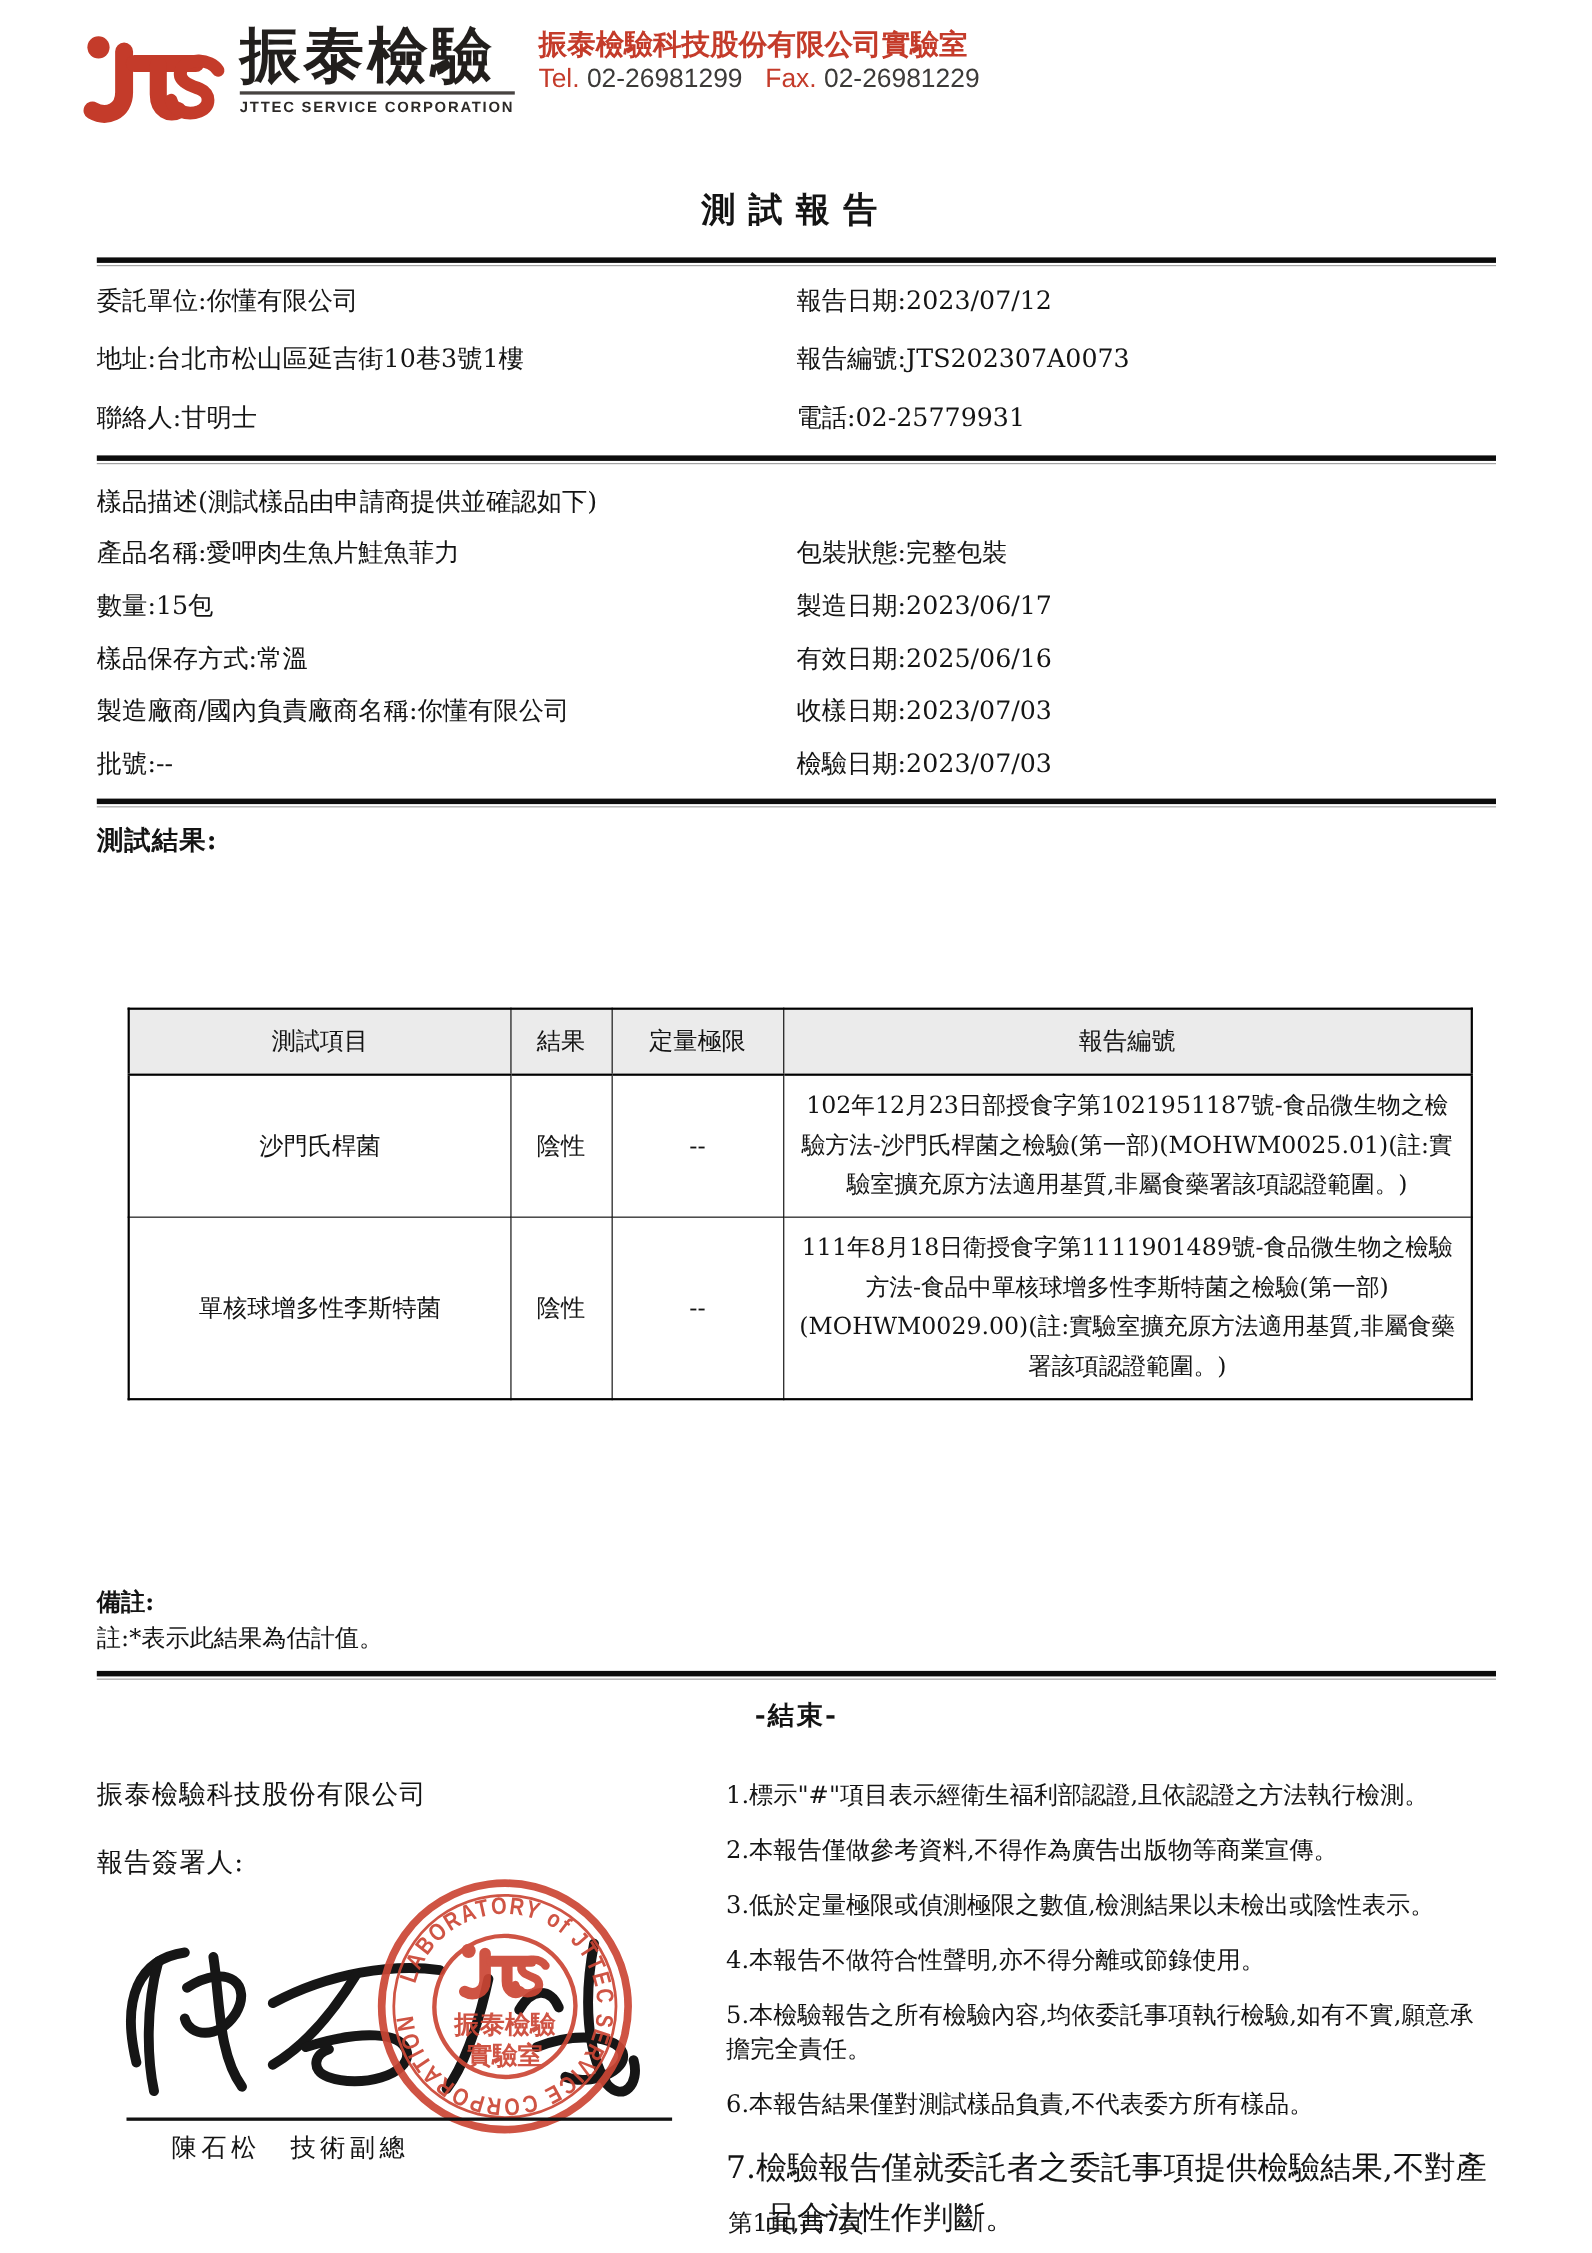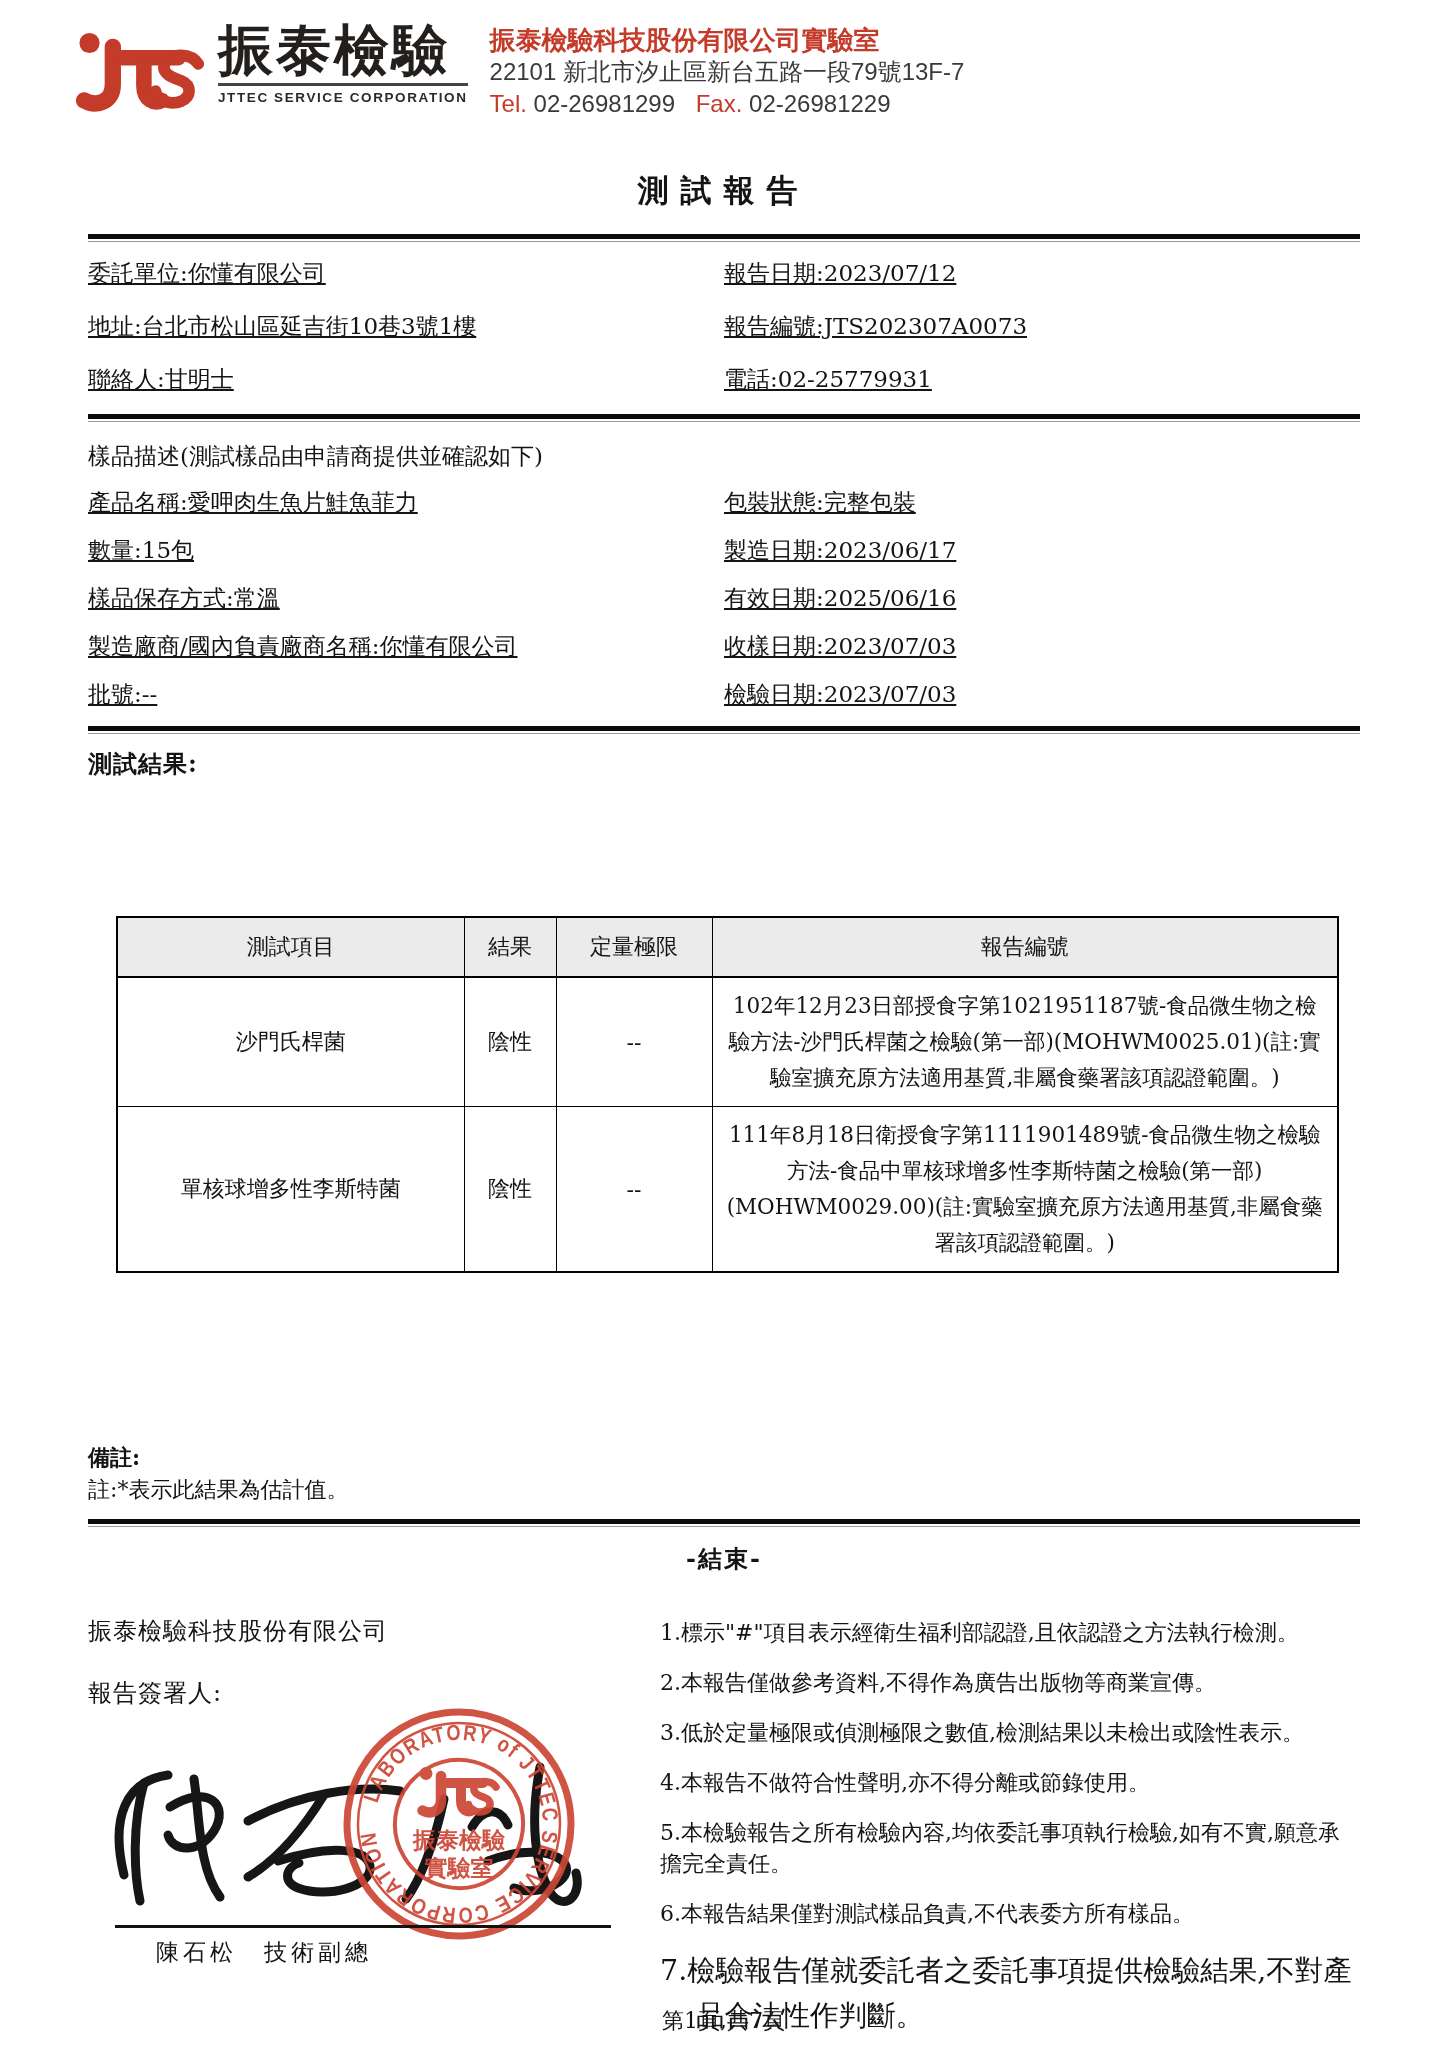--- a/index.html
+++ b/index.html
@@ -33,21 +33,21 @@
 
   
   .doc-title{text-align:center;font-size:31px;font-weight:700;letter-spacing:12px;margin-top:38px;}
   .rule{border-top:5px solid #0c0c0c;border-bottom:1px solid #9a9a9a;height:8px;}
   .rule-1{margin-top:22px;}
   .rule-2{margin-top:8px;}
   .rule-3{margin-top:8px;}
   .rule-4{margin-top:12px;}
 
   
-  .two-col{display:grid;grid-template-columns:1fr 1fr;text-decoration:underline;}
+  .two-col{display:grid;grid-template-columns:1fr 1fr;}
   .info-row{height:53px;display:flex;align-items:center;font-size:23px;}
   .info-grid{margin-top:5px;}
   .sample-heading{margin-top:12px;height:44px;display:flex;align-items:center;font-size:23px;}
   .sample-row{height:48px;display:flex;align-items:center;font-size:23px;}
 
   .results-label{margin-top:14px;font-size:24px;font-weight:700;letter-spacing:1px;}
 
   
   table.results{
     border-collapse:collapse;margin:136px 0 0 28px;width:1221px;
@@ -116,21 +116,20 @@
     <svg class="jts-logo" width="132" height="104" viewBox="0 0 170 115">
       <use href="#jts-mark"></use>
     </svg>
     <div class="logo-text">
       <div class="logo-cjk">振泰檢驗</div>
       <div class="logo-underline"></div>
       <div class="logo-sub">JTTEC SERVICE CORPORATION</div>
     </div>
     <div class="head-info">
       <div class="head-company">振泰檢驗科技股份有限公司實驗室</div>
-      <div class="head-addr">22101 新北市汐止區新台五路一段79號13F-7</div>
       <div class="head-telfax">
         <span class="red">Tel.</span>
         <span class="num">02-26981299</span>
         <span class="red">Fax.</span>
         <span class="num">02-26981229</span>
       </div>
     </div>
   </header>
 
   <h1 class="doc-title">測試報告</h1>

